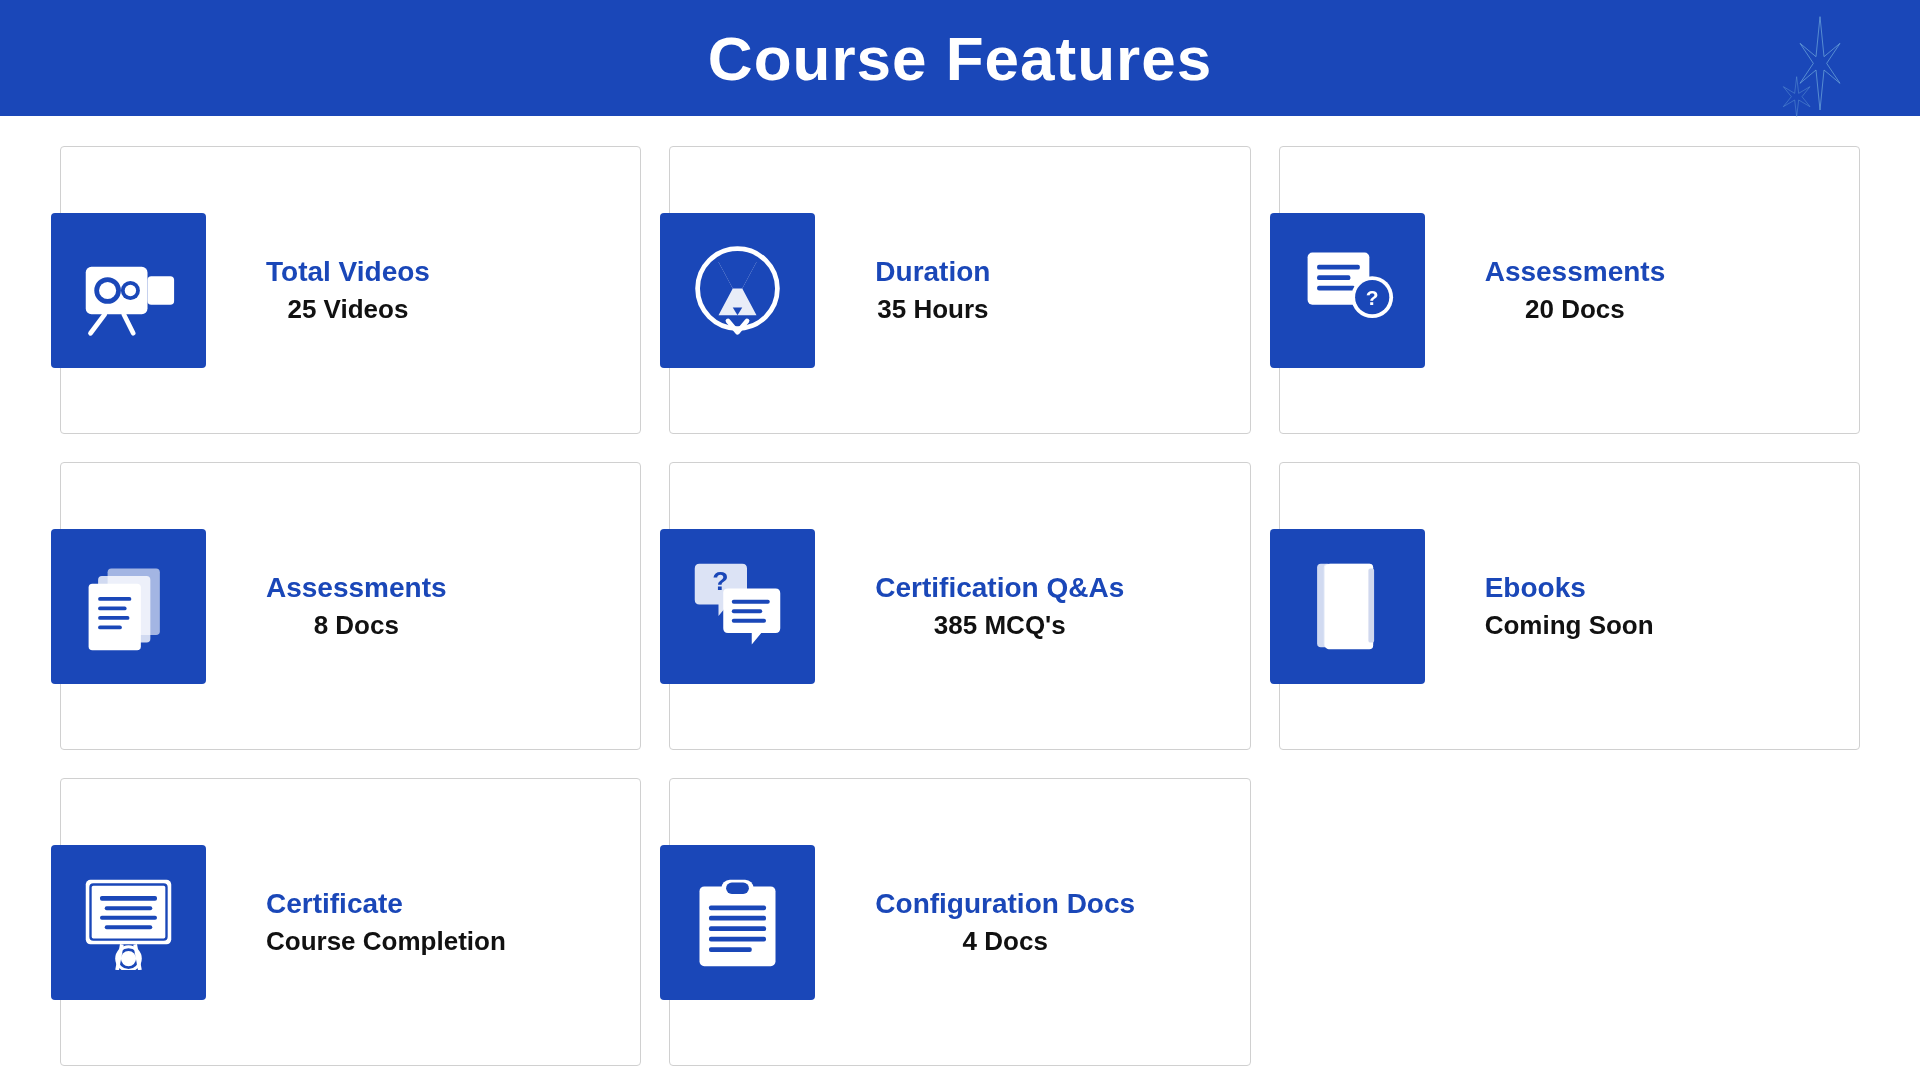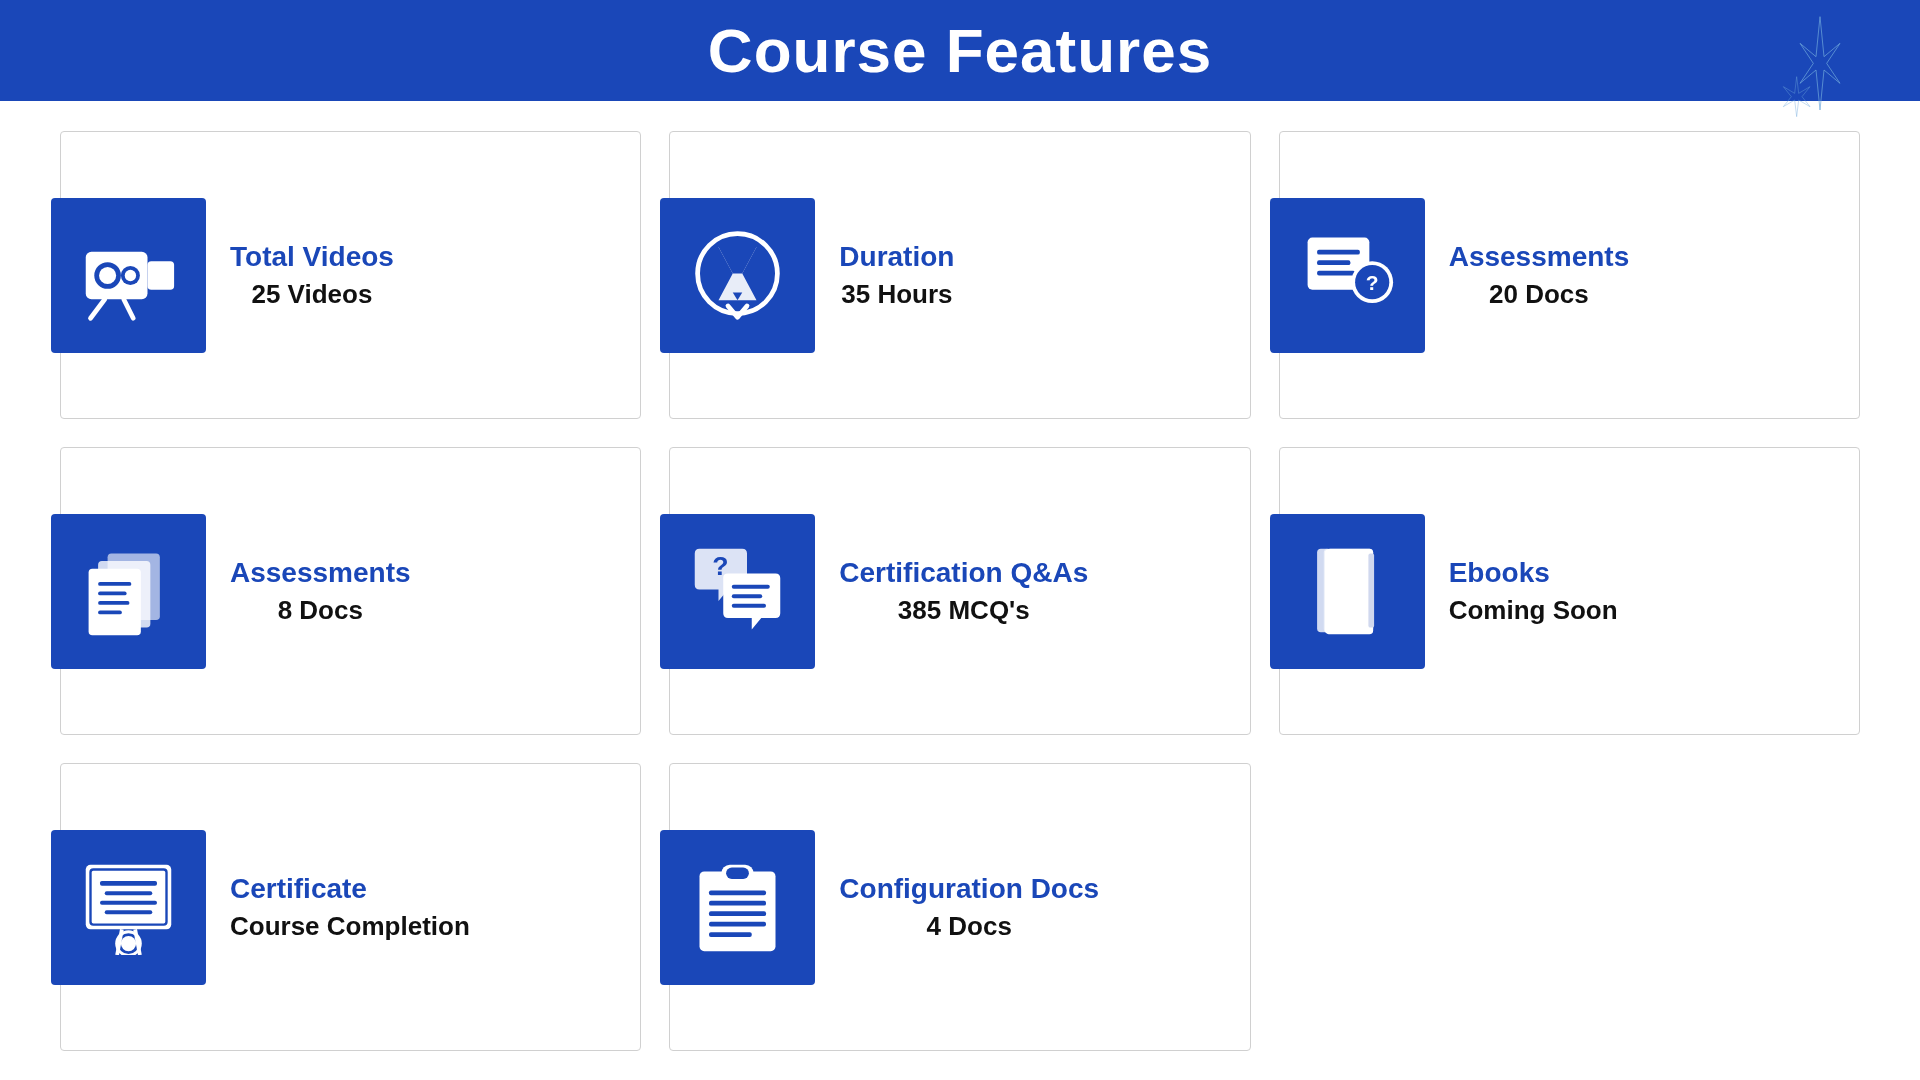--- a/index.html
+++ b/index.html
@@ -7,21 +7,21 @@
       width: 1920px;
       height: 1080px;
       font-family: 'Arial Black', 'Arial Bold', Arial, sans-serif;
       background: #ffffff;
       overflow: hidden;
     }
 
     .header {
       background: #1a47b8;
       width: 100%;
-      height: 101px;
+      height: 116px;
       display: flex;
       align-items: center;
       justify-content: center;
       position: relative;
     }
 
     .header-title {
       color: #ffffff;
       font-size: 62px;
       font-weight: 900;
@@ -76,20 +76,21 @@
     }
 
     .icon-box svg {
       width: 95px;
       height: 95px;
       fill: #ffffff;
     }
 
     .card-text {
       padding-left: 24px;
+      margin-left: 36px;
     }
 
     .card-label {
       color: #1a47b8;
       font-size: 28px;
       font-weight: 900;
       margin-bottom: 6px;
       font-family: 'Arial Black', Arial, sans-serif;
     }
 

